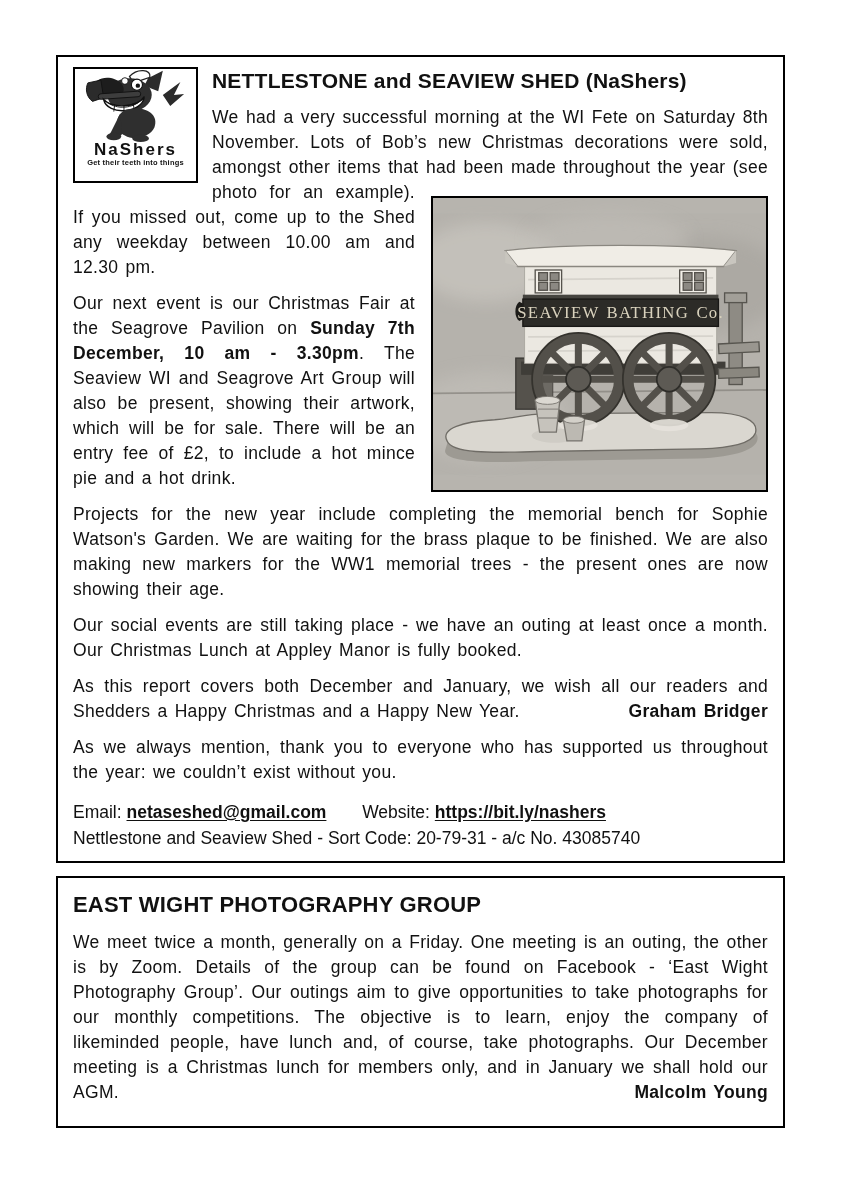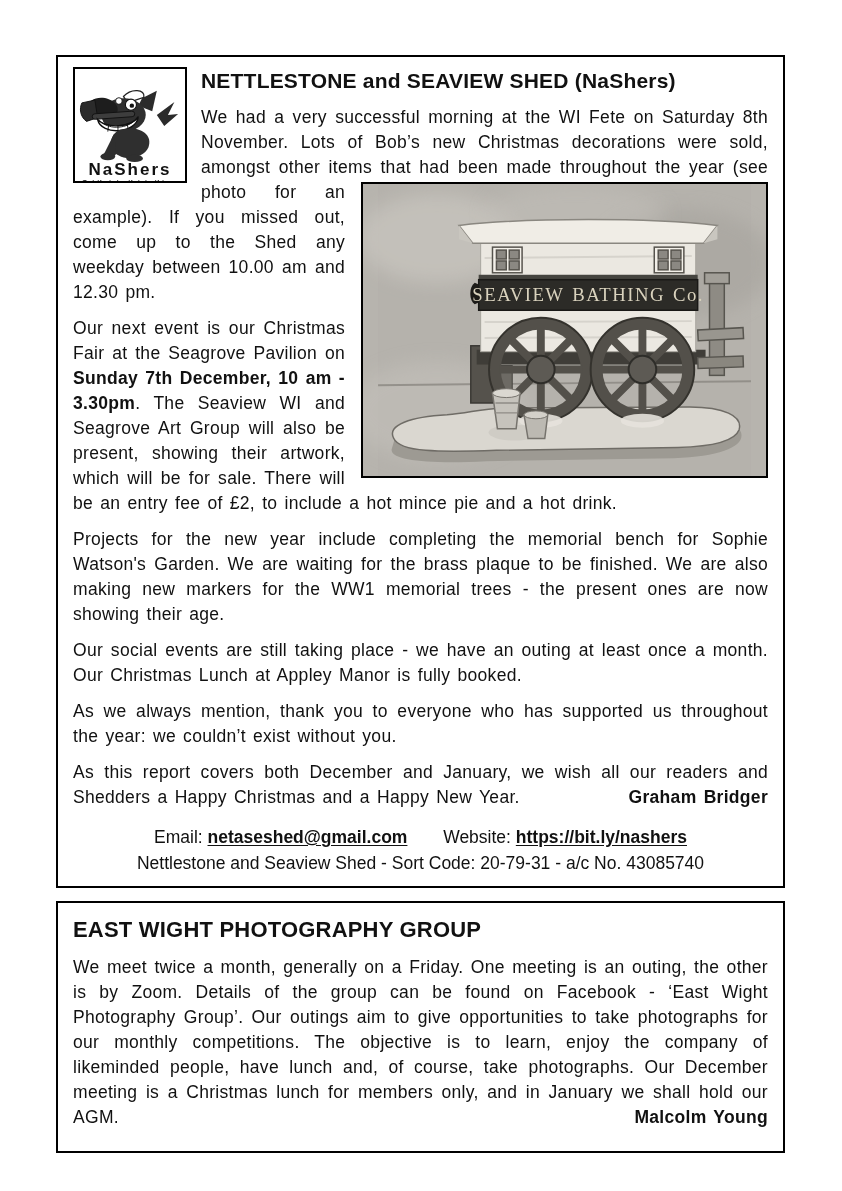--- a/index.html
+++ b/index.html
@@ -17,25 +17,25 @@
     width: 729px;
     border: 2px solid #000;
     background: #fff;
     padding: 8px 15px 10px 15px;
   }
   .box-gap { margin-top: 13px; }
 
   
   .logo-box {
     float: left;
-    width: 114px; height: 116px;
+    width: 125px; height: 116px;
     border: 2px solid #000;
     margin: 2px 14px 4px 0;
     text-align: center;
-    padding-top: 20px;
+    padding-top: 0;
     overflow: hidden;
   }
   .logo-box svg { display: block; margin: 0 auto; }
   .logo-wordmark {
     font-weight: bold; font-size: 17px; letter-spacing: 2px;
     line-height: 1; margin-top: -2px;
   }
   .logo-tagline {
     font-weight: bold; font-size: 7.5px; letter-spacing: 0.2px;
     line-height: 1.4;
@@ -60,29 +60,29 @@
     letter-spacing: 0.3px;
     word-spacing: 2px;
     text-align: justify;
     margin: 0 0 11px 0;
   }
   .sig { float: right; font-weight: bold; }
 
   
   .photo-frame {
     float: right;
-    width: 407px; height: 296px;
+    width: 337px; height: 296px;
     border: 2px solid #000;
-    margin: 2px 0 10px 16px;
+    margin: 16px 0 10px 16px;
     background: #b7b4ae;
   }
   .photo-frame svg { display: block; width: 100%; height: 100%; }
 
   
-  .contact-block { clear: both; text-align: center; margin-top: 14px; }
+  .contact-block { clear: both; margin-top: 14px; }
   .contact-line { font-size: 17.5px; line-height: 26px; }
   .contact-line .lbl { font-weight: normal; }
   .contact-link {
     font-weight: bold; color: #111;
     text-decoration: underline;
     text-underline-offset: 2px;
   }
   .contact-spacer { display: inline-block; width: 26px; }
   .charity-line { font-size: 14.5px; font-weight: bold; line-height: 22px; }
 
@@ -216,26 +216,26 @@
 
     <p class="body-text">
       <span>Our next event is our Christmas Fair at the Seagrove Pavilion on </span><b>Sunday 7th December, 10 am - 3.30pm</b><span>. The Seaview WI and Seagrove Art Group will also be present, showing their artwork, which will be for sale. There will be an entry fee of £2, to include a hot mince pie and a hot drink.</span>
     </p>
 
 
     <p class="body-text">Projects for the new year include completing the memorial bench for Sophie Watson's Garden. We are waiting for the brass plaque to be finished. We are also making new markers for the WW1 memorial trees - the present ones are now showing their age.</p>
 
     <p class="body-text">Our social events are still taking place - we have an outing at least once a month. Our Christmas Lunch at Appley Manor is fully booked.</p>
 
-    <p class="body-text">As we always mention, thank you to everyone who has supported us throughout the year: we couldn’t exist without you.</p>
-
     <p class="body-text">
       <span>As this report covers both December and January, we wish all our readers and Shedders a Happy Christmas and a Happy New Year.</span>
       <b class="sig">Graham Bridger</b>
     </p>
+
+    <p class="body-text">As we always mention, thank you to everyone who has supported us throughout the year: we couldn’t exist without you.</p>
 
     <div class="contact-block">
       <div class="contact-line">
         <span class="lbl">Email:</span>
         <span class="contact-link">netaseshed@gmail.com</span>
         <span class="contact-spacer"></span>
         <span class="lbl">Website:</span>
         <span class="contact-link">https://bit.ly/nashers</span>
       </div>
       <div class="contact-line">Nettlestone and Seaview Shed - Sort Code: 20-79-31 - a/c No. 43085740</div>

